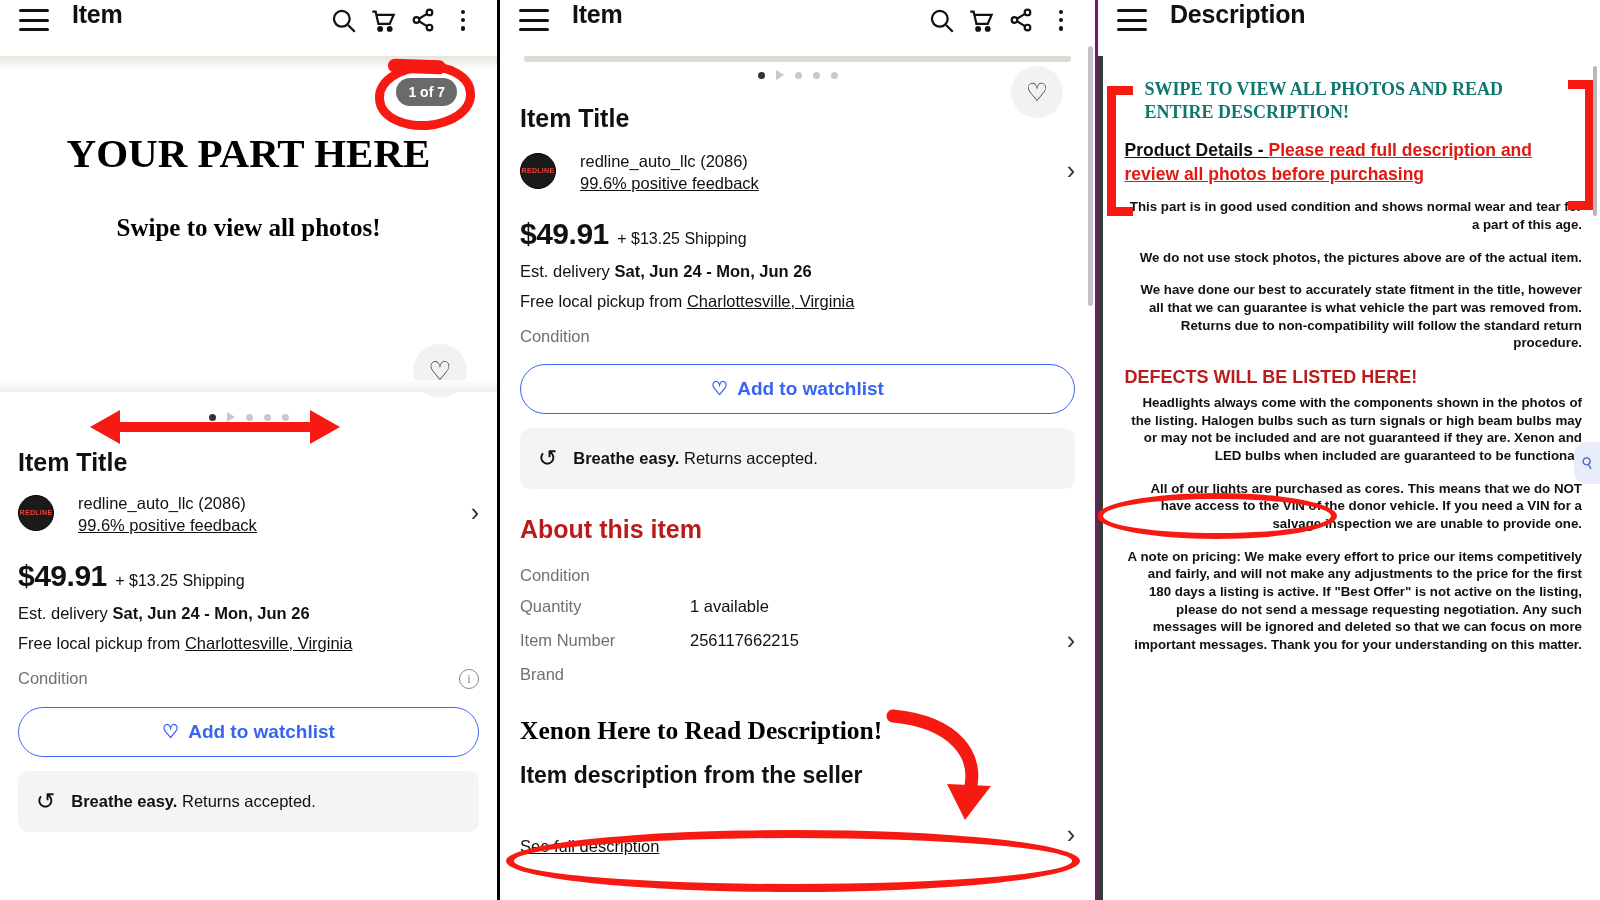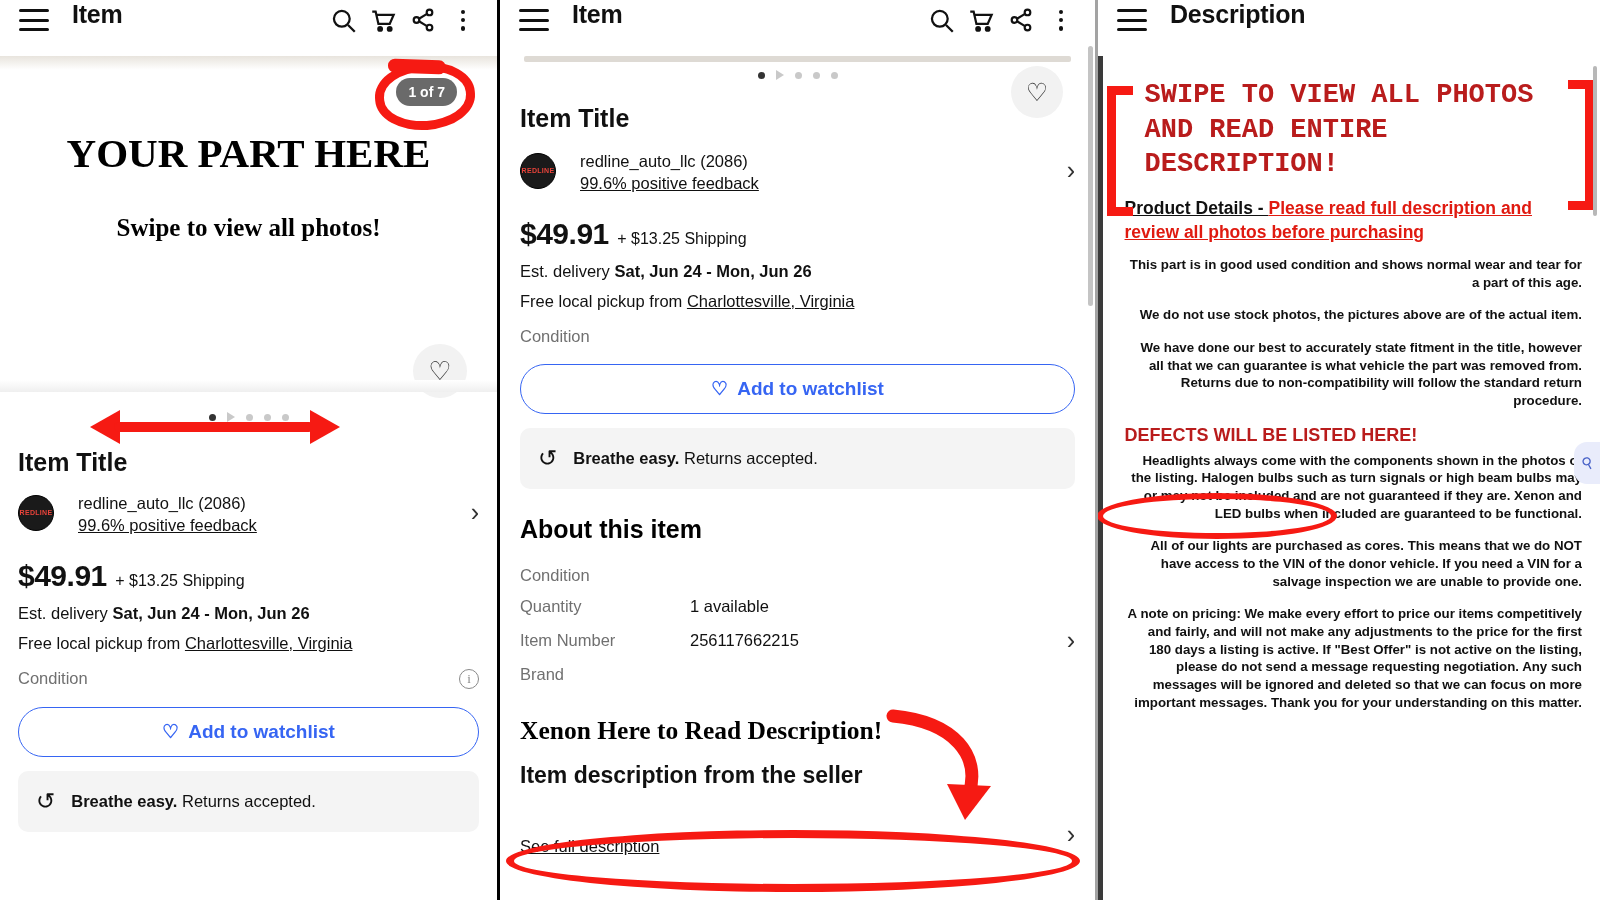--- a/index.html
+++ b/index.html
@@ -10,21 +10,21 @@
     font-family: "Liberation Sans", sans-serif;
     overflow: hidden;
   }
   .screens {
     display: flex;
     width: 1600px; height: 900px;
   }
   .panel { position: relative; height: 900px; overflow: hidden; background: #fff; }
   .panel-1 { width: 497px; }
   .panel-2 { width: 598px; border-left: 3px solid #000; }
-  .panel-3 { width: 505px; border-left: 3px solid #a3a3a3; }
+  .panel-3 { width: 505px; border-left: 3px solid #701a75; }
 
   
   .topbar {
     display: flex; 
     height: 56px; padding: 0 14px;
     background: #fff;
   }
   .topbar .title {
     font-size: 25px; font-weight: bold; color: #111;
     margin-left: 18px; letter-spacing: -0.2px;
@@ -144,21 +144,21 @@
     padding: 17px 18px; margin-top: 10px;
     font-size: 16.5px; color: #111;
   }
   .breathe .ret-icon { font-size: 23px; color: #111; }
 
   
   .gallery-2 { height: 34px; position: relative; }
   .g2-edge { height: 6px; background: #dedad4; margin: 0 24px; border-radius: 2px; }
   .dots-2 { position: absolute; top: 18px; left: 0; right: 0; display: flex; justify-content: center; align-items: center; gap: 11px; }
 
-  .about-head { font-size: 25px; font-weight: bold; color: #000000; margin: 26px 0 16px; }
+  .about-head { font-size: 25px; font-weight: bold; color: #b91c1c; margin: 26px 0 16px; }
   .spec-row { display: flex; align-items: center; font-size: 16.5px; padding: 6px 0; }
   .spec-key { width: 170px; color: #707070; }
   .spec-val { flex: 1 1 auto; color: #111; }
   .click-here {
     font-family: "Liberation Serif", serif;
     font-size: 25.5px; font-weight: bold; color: #000;
     margin-top: 26px;
   }
   .desc-head { font-size: 23px; font-weight: bold; color: #111; margin: 16px 0 14px; }
   .see-full { display: flex; align-items: center; padding: 10px 0 6px; }
@@ -173,23 +173,23 @@
 
   .scrollbar-2 { position: absolute; right: 2px; top: 46px; width: 5px; height: 260px; background: #c4c4c4; border-radius: 3px; }
 
   
   .panel-3 .topbar .title { font-size: 25px; }
   .desc-body { display: flex; height: 844px; }
   .left-rail { width: 26px; background: #3a3a3a; }
   .desc-scroll { flex: 1 1 auto; padding: 12px 18px 0 22px; position: relative; }
 
   .swipe-banner {
-    font-family: Liberation Mono, monospace;
-    font-weight: bold; font-size: 27px; line-height: 1.28;
-    color: #b91c1c; margin: 10px 14px 10px 20px;
+    font-family: Liberation Serif, serif;
+    font-weight: bold; font-size: 18px; line-height: 1.28;
+    color: #0f766e; margin: 10px 14px 10px 20px;
   }
   .bracket { position: absolute; width: 26px; border: 9px solid #f61a13; }
   .bracket-l { left: 4px; top: 30px; height: 130px; border-right: none; }
   .bracket-r { right: 6px; top: 24px; height: 130px; border-left: none; }
 
   .pd-title { font-size: 17.5px; font-weight: bold; line-height: 1.38; margin: 14px 0 12px; }
   .pd-title .black { color: #111; text-decoration: underline; }
   .pd-title .red { color: #e01a10; text-decoration: underline; }
 
   .pd-para { font-size: 13.3px; font-weight: bold; line-height: 1.33; color: #111; margin: 0 0 15px; text-align: right; }

